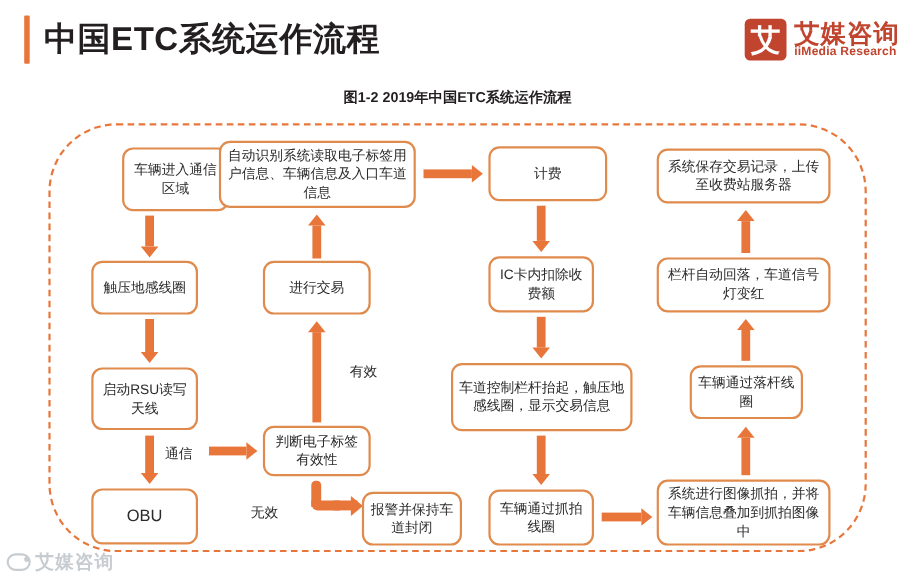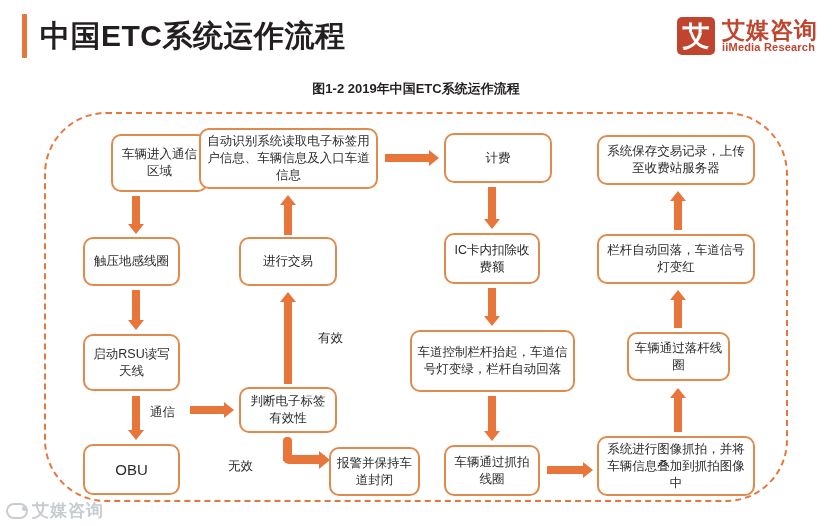--- a/index.html
+++ b/index.html
@@ -130,21 +130,21 @@
 <div class="node" style="left:329px; top:447px; width:91px;  height:49px;">报警并保持车道封闭</div>
 
 <div class="node" style="left:239px; top:237px; width:98px;  height:49px;">进行交易</div>
 
 <div class="node" style="left:199px; top:128px; width:179px; height:61px;">自动识别系统读取电子标签用户信息、车辆信息及入口车道信息</div>
 
 <div class="node" style="left:444px; top:133px; width:108px;  height:50px;">计费</div>
 
 <div class="node" style="left:444px; top:233px; width:96px;  height:51px;">IC卡内扣除收费额</div>
 
-<div class="node" style="left:410px; top:330px; width:165px; height:62px;">车道控制栏杆抬起，车道信号灯变绿，栏杆自动回落</div>
+<div class="node" style="left:410px; top:330px; width:165px; height:62px;">车道控制栏杆抬起，触压地感线圈，显示交易信息</div>
 
 <div class="node" style="left:444px; top:445px; width:96px;  height:51px;">车辆通过抓拍线圈</div>
 
 <div class="node" style="left:597px; top:436px; width:158px; height:60px;">系统进行图像抓拍，并将车辆信息叠加到抓拍图像中</div>
 
 <div class="node" style="left:627px; top:332px; width:103px; height:49px;">车辆通过落杆线圈</div>
 
 <div class="node" style="left:597px; top:234px; width:158px; height:50px;">栏杆自动回落，车道信号灯变红</div>
 
 <div class="node" style="left:597px; top:135px; width:158px; height:50px;">系统保存交易记录，上传至收费站服务器</div>

